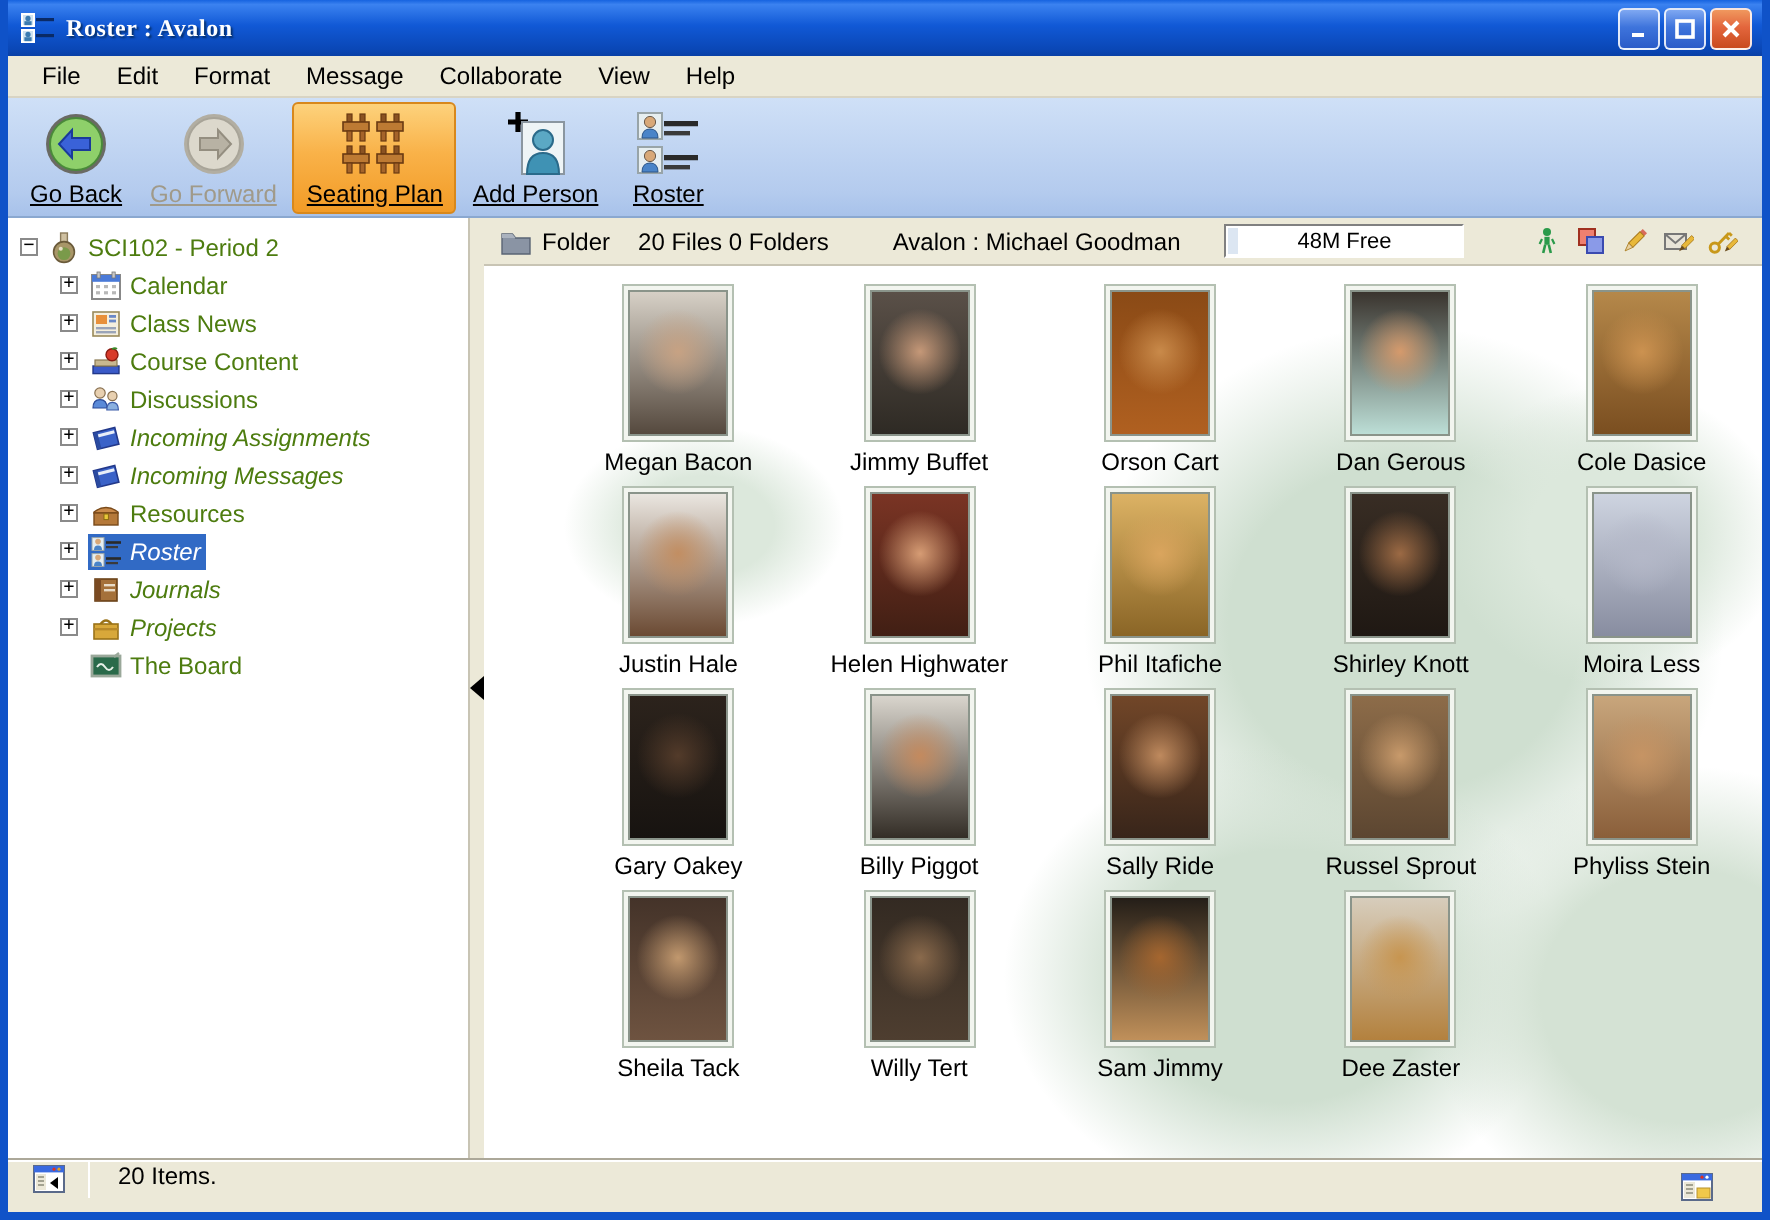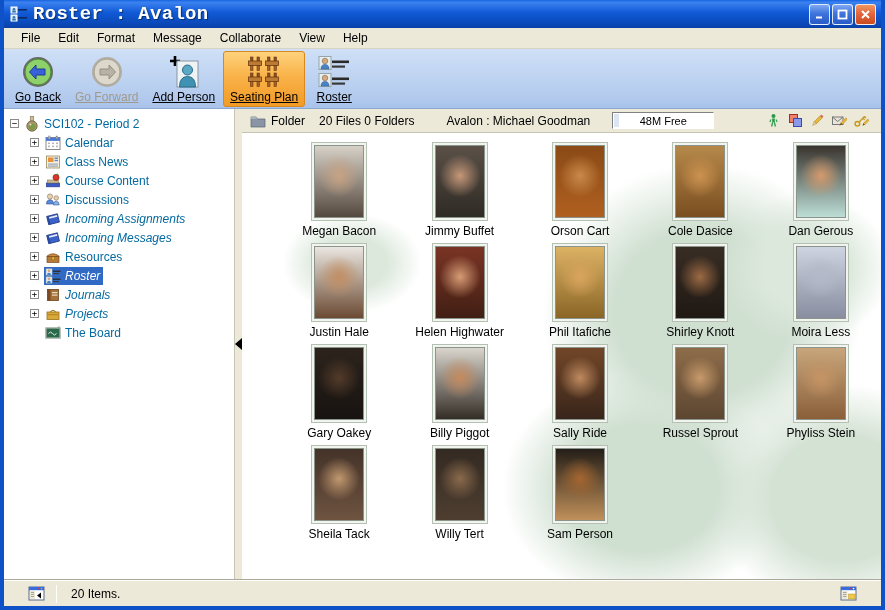--- a/index.html
+++ b/index.html
@@ -4,22 +4,22 @@
 <style>
   html,body{margin:0;padding:0;background:#555;font-family:"Liberation Sans",sans-serif;}
   *{box-sizing:border-box;}
   .window{width:885px;height:610px;margin:0 auto;display:flex;flex-direction:column;
     border-left:4px solid #0f52c8;border-right:4px solid #0f52c8;border-bottom:4px solid #0f52c8;
     background:#ECE9D8;overflow:hidden;}
   
   .titlebar{height:28px;flex:0 0 28px;display:flex;align-items:center;padding:0 5px 0 6px;
     background:linear-gradient(180deg,#1663e0 0%,#3b82f0 8%,#1159d6 45%,#0a47b6 88%,#0940a6 100%);}
   .titlebar .t-icon{width:18px;height:18px;margin-right:5px;flex:0 0 18px;}
-  .title-text{color:#fff;font-weight:bold;font-size:19px;text-shadow:1px 1px 1px #05306e;flex:1;
-    font-family:Liberation Mono, monospace;letter-spacing:.3px;}
+  .title-text{color:#fff;font-weight:bold;font-size:12px;text-shadow:1px 1px 1px #05306e;flex:1;
+    font-family:Liberation Serif, serif;letter-spacing:.3px;}
   .winbtn{width:21px;height:21px;margin-left:2px;border:1px solid rgba(255,255,255,.85);border-radius:3px;
     display:flex;align-items:center;justify-content:center;}
   .winbtn.minmax{background:linear-gradient(180deg,#7fa8f2 0%,#3e74dc 45%,#2a5bc8 100%);}
   .winbtn.close{background:linear-gradient(180deg,#f0985e 0%,#e3663d 45%,#c94b1e 100%);}
   .winbtn svg{display:block;}
   
   .menubar{height:21px;flex:0 0 21px;display:flex;align-items:center;background:#ECE9D8;
     border-bottom:1px solid #d8d4c4;padding-left:8px;}
   .menu-item{font-size:12px;padding:2px 9px;color:#000;cursor:default;}
   
@@ -39,47 +39,47 @@
   .split-arrow{position:absolute;left:-1px;top:228px;width:10px;height:14px;display:flex;align-items:center;}
   .tree-row{height:19px;display:flex;align-items:center;font-size:12px;cursor:default;white-space:nowrap;}
   .tree-row .expander{width:9px;height:9px;flex:0 0 9px;border:1px solid #8a8a8a;background:#fff;
     display:flex;align-items:center;justify-content:center;font-size:9px;line-height:7px;
     font-family:"DejaVu Sans Mono",monospace;color:#000;margin-right:5px;}
   .tree-row .expander.none{visibility:hidden;}
   .tree-row .icon{width:16px;height:16px;flex:0 0 16px;margin-right:4px;}
   .tree-row .sel-wrap{display:flex;align-items:center;padding:1px 3px 1px 1px;}
   .tree-row.selected .sel-wrap{background:#316AC5;}
   .tree-row.selected .t-label{color:#fff;}
-  .tree-row .t-label{color:#0369a1;}
+  .tree-row .t-label{color:#4d7c0f;}
   .tree-row .t-label.italic{font-style:italic;}
   .tree-root{padding-left:6px;}
   .tree-child{padding-left:26px;}
   
   .main-panel{flex:1 1 auto;display:flex;flex-direction:column;min-width:0;background:#fff;}
   .infobar{height:24px;flex:0 0 24px;background:#ECE9D8;display:flex;align-items:center;
     font-size:12px;color:#000;padding:0 6px;border-bottom:1px solid #c8c4b4;}
   .infobar .icon{width:16px;height:16px;margin:0 5px 0 2px;}
   .infobar .ib-text{margin-right:14px;white-space:nowrap;}
-  .free-field{width:102px;height:17px;background:#fff;border:1px solid;
+  .free-field{width:120px;height:17px;background:#fff;border:1px solid;
     border-color:#808080 #fff #fff #808080;display:flex;align-items:center;justify-content:center;
     font-size:11px;position:relative;margin-left:8px;}
   .free-field .seg{position:absolute;left:1px;top:1px;bottom:1px;width:5px;background:#dce6f2;}
   .ib-icons{margin-left:auto;display:flex;align-items:center;gap:7px;padding-right:6px;}
   .ib-icons .icon{width:15px;height:15px;margin:0;}
   
   .grid-area{flex:1 1 auto;position:relative;overflow:hidden;background:#fff;}
   .blob{position:absolute;border-radius:50%;pointer-events:none;}
   .grid{position:relative;display:grid;grid-template-columns:repeat(5,1fr);padding-top:9px;padding-left:37px;}
   .cell{height:101px;display:flex;flex-direction:column;align-items:center;}
   .photo-frame{width:56px;height:79px;background:#f2f5ef;border:1px solid #b4c0b2;padding:2px;}
   .photo{width:100%;height:100%;border:1px solid #8a948a;}
   .s-name{font-size:12px;color:#000;margin-top:3px;white-space:nowrap;}
   
   .statusbar{height:26px;flex:0 0 26px;background:#ECE9D8;border-top:1px solid #fff;
-    box-shadow:0 -1px 0 #aca899;display:flex;align-items:center;font-size:12px;position:relative;padding-left:12px;}
+    box-shadow:0 -1px 0 #aca899;display:flex;align-items:flex-start;font-size:12px;position:relative;}
   .statusbar .icon{width:17px;height:17px;}
   .sb-left{width:40px;display:flex;justify-content:center;}
   .sb-divider{width:1px;height:18px;background:#aca899;border-right:1px solid #fff;}
   .sb-text{margin-left:14px;color:#000;}
   .sb-right{position:absolute;right:24px;top:4px;}
 </style>
 </head>
 <body>
 
 <div class="window">
@@ -132,29 +132,20 @@
           </svg></span>
         <span class="tb-label">Go Back</span>
       </div>
       <div class="tb-btn disabled">
         <span class="icon"><svg viewBox="0 0 34 34" width="34" height="34">
             <circle cx="17" cy="17" r="15" fill="#b2aea2"></circle>
             <circle cx="17" cy="17" r="13" fill="#dcd8cc" stroke="#a8a498"></circle>
             <path d="M19 10 L25.5 17 L19 24 L19 20 L10 20 L10 14 L19 14 Z" fill="#b8b2a4" stroke="#948e80"></path>
           </svg></span>
         <span class="tb-label">Go Forward</span>
-      </div>
-      <div class="tb-btn">
-        <span class="icon"><svg viewBox="0 0 34 34" width="34" height="34">
-            <path d="M3 6 h10 M8 1 v10" stroke="#000" stroke-width="2.6"></path>
-            <rect x="10" y="6" width="21" height="26" fill="#eef4f6" stroke="#8a96a0"></rect>
-            <circle cx="20.5" cy="15" r="5" fill="#5ba8c4" stroke="#2a6a8a"></circle>
-            <path d="M12.5 32 Q12.5 21.5 20.5 21.5 Q28.5 21.5 28.5 32 Z" fill="#3f92b4" stroke="#2a6a8a"></path>
-          </svg></span>
-        <span class="tb-label">Add Person</span>
       </div>
       <div class="tb-btn active">
         <span class="icon"><svg viewBox="0 0 34 34" width="34" height="34">
             <g transform="translate(1,2)">
               <rect x="2.5" y="0" width="2.5" height="4" fill="#8a5222" stroke="#6a3a12" stroke-width=".6"></rect>
               <rect x="9" y="0" width="2.5" height="4" fill="#8a5222" stroke="#6a3a12" stroke-width=".6"></rect>
               <rect x="0.5" y="4" width="13" height="4.5" fill="#bd7a33" stroke="#6a3a12" stroke-width=".8"></rect>
               <rect x="2.5" y="8.5" width="2.5" height="5" fill="#a5642a" stroke="#6a3a12" stroke-width=".6"></rect>
               <rect x="9" y="8.5" width="2.5" height="5" fill="#a5642a" stroke="#6a3a12" stroke-width=".6"></rect>
             </g>
@@ -177,20 +168,29 @@
               <rect x="9" y="0" width="2.5" height="4" fill="#8a5222" stroke="#6a3a12" stroke-width=".6"></rect>
               <rect x="0.5" y="4" width="13" height="4.5" fill="#bd7a33" stroke="#6a3a12" stroke-width=".8"></rect>
               <rect x="2.5" y="8.5" width="2.5" height="5" fill="#a5642a" stroke="#6a3a12" stroke-width=".6"></rect>
               <rect x="9" y="8.5" width="2.5" height="5" fill="#a5642a" stroke="#6a3a12" stroke-width=".6"></rect>
             </g>
           </svg></span>
         <span class="tb-label">Seating Plan</span>
       </div>
       <div class="tb-btn">
         <span class="icon"><svg viewBox="0 0 34 34" width="34" height="34">
+            <path d="M3 6 h10 M8 1 v10" stroke="#000" stroke-width="2.6"></path>
+            <rect x="10" y="6" width="21" height="26" fill="#eef4f6" stroke="#8a96a0"></rect>
+            <circle cx="20.5" cy="15" r="5" fill="#5ba8c4" stroke="#2a6a8a"></circle>
+            <path d="M12.5 32 Q12.5 21.5 20.5 21.5 Q28.5 21.5 28.5 32 Z" fill="#3f92b4" stroke="#2a6a8a"></path>
+          </svg></span>
+        <span class="tb-label">Add Person</span>
+      </div>
+      <div class="tb-btn">
+        <span class="icon"><svg viewBox="0 0 34 34" width="34" height="34">
             <g transform="translate(0,0)">
               <rect x="2" y="1.5" width="12" height="13" fill="#e6eef0" stroke="#98a4a8"></rect>
               <circle cx="8" cy="6" r="2.8" fill="#d8a878" stroke="#6a5a4a" stroke-width=".5"></circle>
               <path d="M4 14 Q4 9.5 8 9.5 Q12 9.5 12 14 Z" fill="#4a84c8" stroke="#2a5488" stroke-width=".5"></path>
               <path d="M15 5.5 h17 v2.6 h-17 z" fill="#2a2a2a"></path>
               <path d="M15 10.5 h13 v2.2 h-13 z" fill="#3a3a3a"></path>
             </g>
             <g transform="translate(0,17)">
               <rect x="2" y="1.5" width="12" height="13" fill="#e6eef0" stroke="#98a4a8"></rect>
               <circle cx="8" cy="6" r="2.8" fill="#d8a878" stroke="#6a5a4a" stroke-width=".5"></circle>
@@ -448,32 +448,32 @@
               <div class="s-name">Jimmy Buffet</div>
             </div>
             <div class="cell">
               <div class="photo-frame">
                 <div class="photo" style="background:radial-gradient(ellipse 60% 42% at 50% 42%, #c98a4a, rgba(0,0,0,0) 72%), linear-gradient(180deg, #8a4a16 0%, #b06020 100%);"></div>
               </div>
               <div class="s-name">Orson Cart</div>
             </div>
             <div class="cell">
               <div class="photo-frame">
+                <div class="photo" style="background:radial-gradient(ellipse 60% 42% at 50% 42%, #d59a6c, rgba(0,0,0,0) 72%), linear-gradient(180deg, #3a342e 0%, #bcded6 100%);"></div>
+              </div>
+              <div class="s-name">Dan Gerous</div>
+            </div>
+            <div class="cell">
+              <div class="photo-frame">
                 <div class="photo" style="background:radial-gradient(ellipse 60% 42% at 50% 42%, #cc9250, rgba(0,0,0,0) 72%), linear-gradient(180deg, #b5884a 0%, #7a4e20 100%);"></div>
               </div>
               <div class="s-name">Cole Dasice</div>
             </div>
             <div class="cell">
               <div class="photo-frame">
-                <div class="photo" style="background:radial-gradient(ellipse 60% 42% at 50% 42%, #d59a6c, rgba(0,0,0,0) 72%), linear-gradient(180deg, #3a342e 0%, #bcded6 100%);"></div>
-              </div>
-              <div class="s-name">Dan Gerous</div>
-            </div>
-            <div class="cell">
-              <div class="photo-frame">
                 <div class="photo" style="background:radial-gradient(ellipse 60% 42% at 50% 42%, #c28e62, rgba(0,0,0,0) 72%), linear-gradient(180deg, #eae6e0 0%, #6b4a33 100%);"></div>
               </div>
               <div class="s-name">Justin Hale</div>
             </div>
             <div class="cell">
               <div class="photo-frame">
                 <div class="photo" style="background:radial-gradient(ellipse 60% 42% at 50% 42%, #d69c74, rgba(0,0,0,0) 72%), linear-gradient(180deg, #7a3424 0%, #411f14 100%);"></div>
               </div>
               <div class="s-name">Helen Highwater</div>
             </div>
@@ -534,21 +534,27 @@
             <div class="cell">
               <div class="photo-frame">
                 <div class="photo" style="background:radial-gradient(ellipse 60% 42% at 50% 42%, #8a6a4c, rgba(0,0,0,0) 72%), linear-gradient(180deg, #332a22 0%, #4e3e30 100%);"></div>
               </div>
               <div class="s-name">Willy Tert</div>
             </div>
             <div class="cell">
               <div class="photo-frame">
                 <div class="photo" style="background:radial-gradient(ellipse 60% 42% at 50% 42%, #a5662f, rgba(0,0,0,0) 72%), linear-gradient(180deg, #241e18 0%, #c0905a 100%);"></div>
               </div>
-              <div class="s-name">Sam Person</div>
+              <div class="s-name">Sam Jimmy</div>
+            </div>
+            <div class="cell">
+              <div class="photo-frame">
+                <div class="photo" style="background:radial-gradient(ellipse 60% 42% at 50% 42%, #c79550, rgba(0,0,0,0) 72%), linear-gradient(180deg, #d7cdbc 0%, #b3813e 100%);"></div>
+              </div>
+              <div class="s-name">Dee Zaster</div>
             </div>
           </div>
       </div>
 
     </div>
   </div>
 
   <div class="statusbar">
     <span class="sb-left">
       <span class="icon" id="sb-left-icon"><svg viewBox="0 0 17 17" width="17" height="17">

